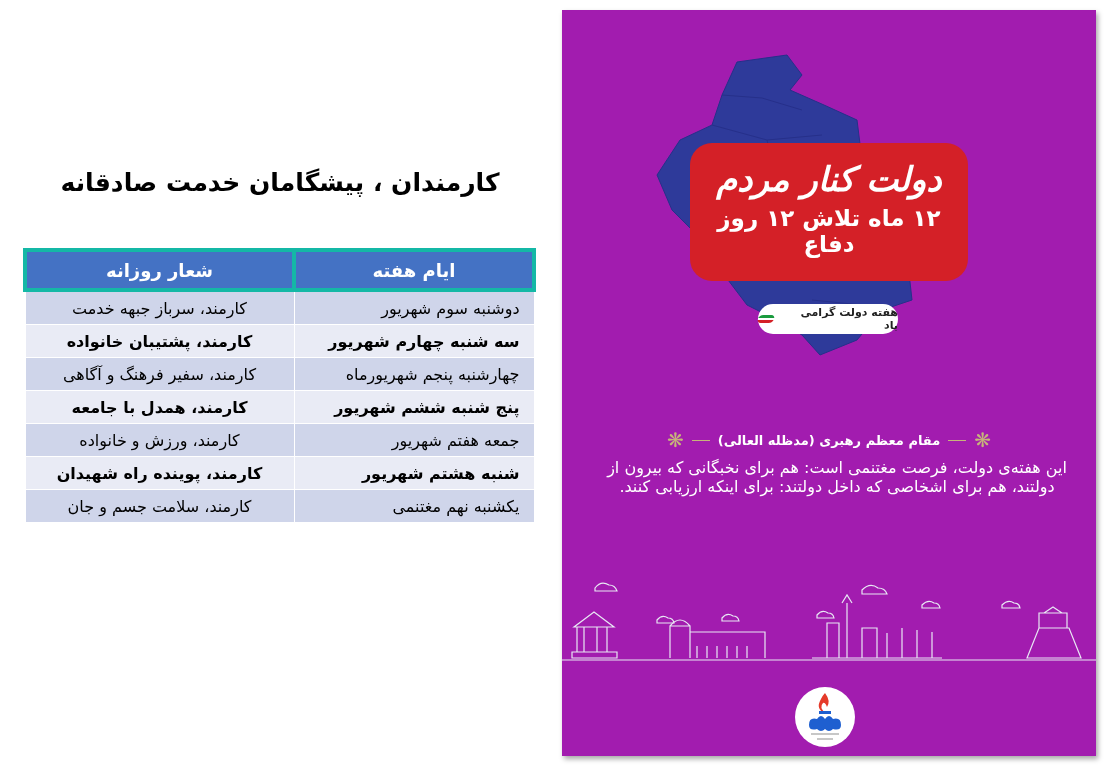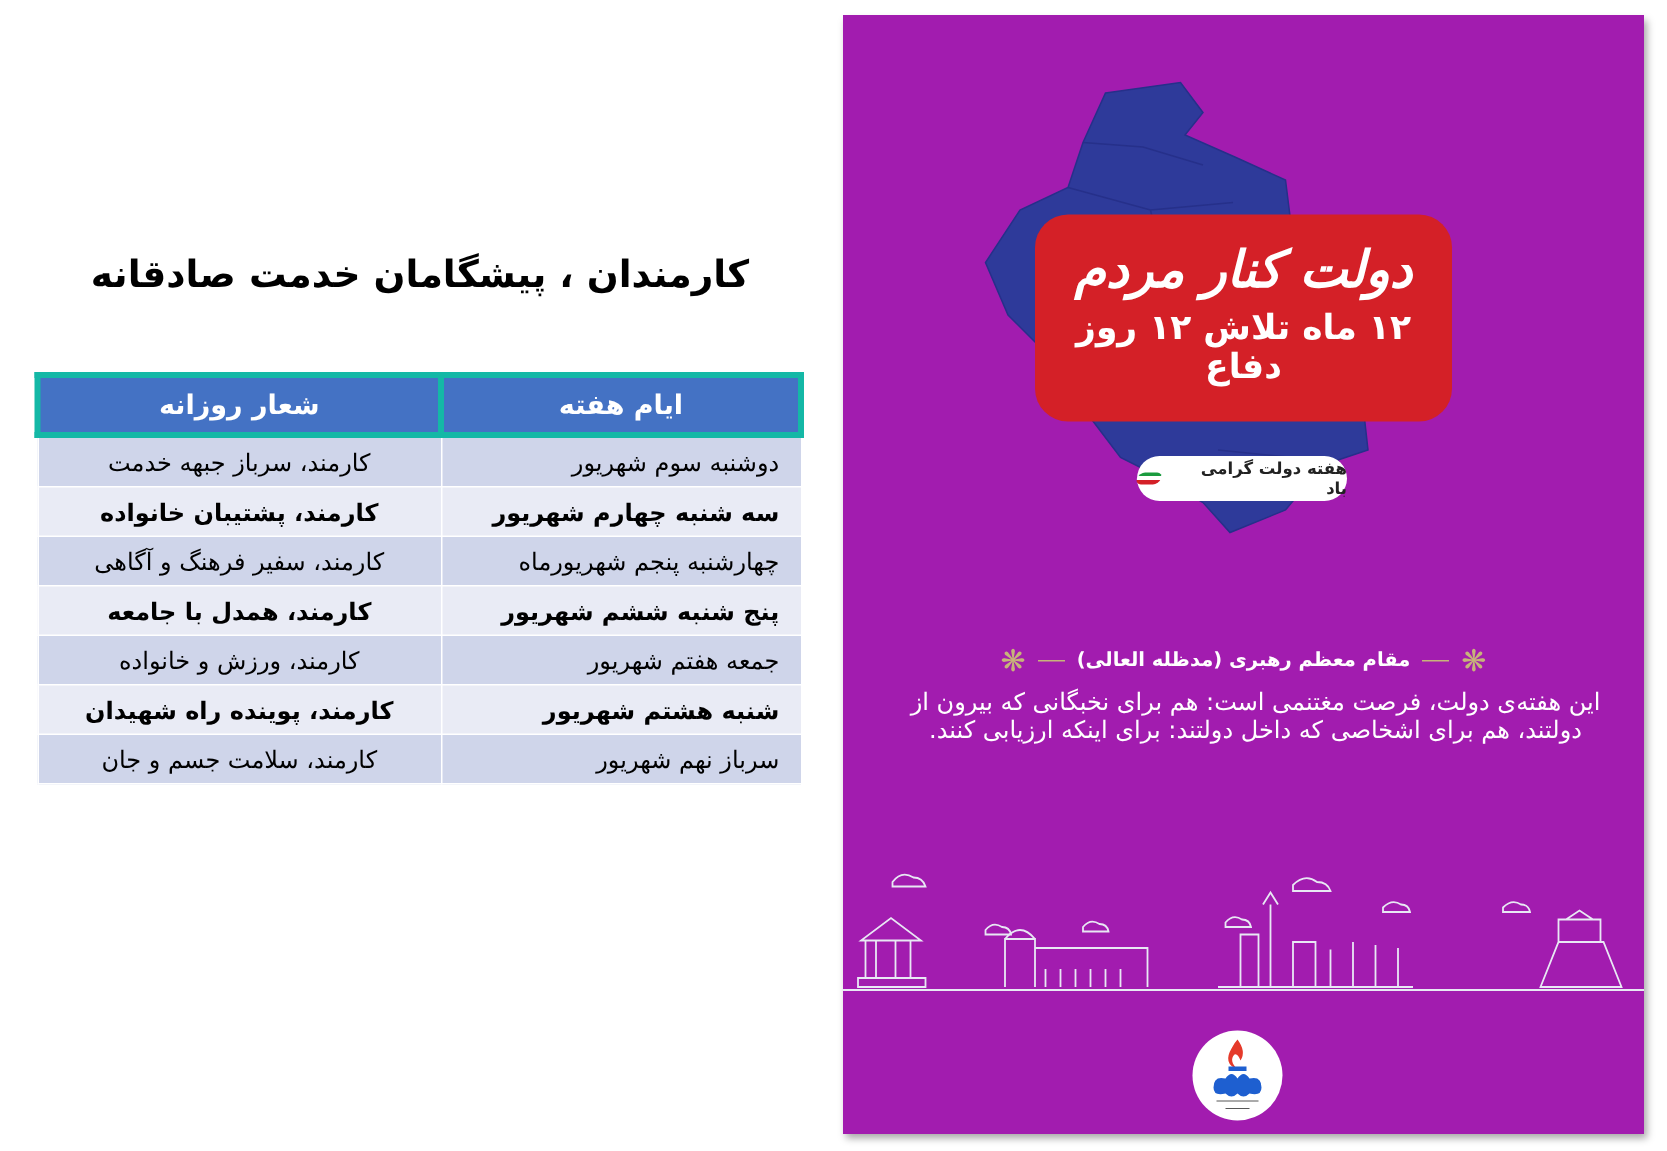--- a/index.html
+++ b/index.html
@@ -91,21 +91,21 @@
     </tr>
     <tr class="odd">
       <td class="day">جمعه هفتم شهریور</td>
       <td class="slogan">کارمند، ورزش و خانواده</td>
     </tr>
     <tr class="even">
       <td class="day">شنبه هشتم شهریور</td>
       <td class="slogan">کارمند، پوینده راه شهیدان</td>
     </tr>
     <tr class="odd">
-      <td class="day">سرباز نهم شهریور</td>
+      <td class="day">یکشنبه نهم مغتنمی</td>
       <td class="slogan">کارمند، سلامت جسم و جان</td>
     </tr>
   </tbody>
 </table>
 
 <div class="poster">
   <svg class="map" viewBox="0 0 534 420">
     <path d="M175 52 L225 45 L240 65 L228 80 L262 95 L295 110 L300 150 L330 200 L345 245 L350 290 L320 300 L295 330 L258 345 L240 325 L215 310 L185 295 L160 262 L140 230 L110 200 L95 165 L118 130 L150 115 L160 85 Z" fill="#2e3a9a" stroke="#26308a" stroke-width="1"></path>
     <path d="M160 85 L200 88 L240 100 M150 115 L205 130 L260 125 M205 130 L215 175 M240 250 L290 260 M250 290 L300 295" stroke="#26308a" stroke-width="1" fill="none"></path>
   </svg>

